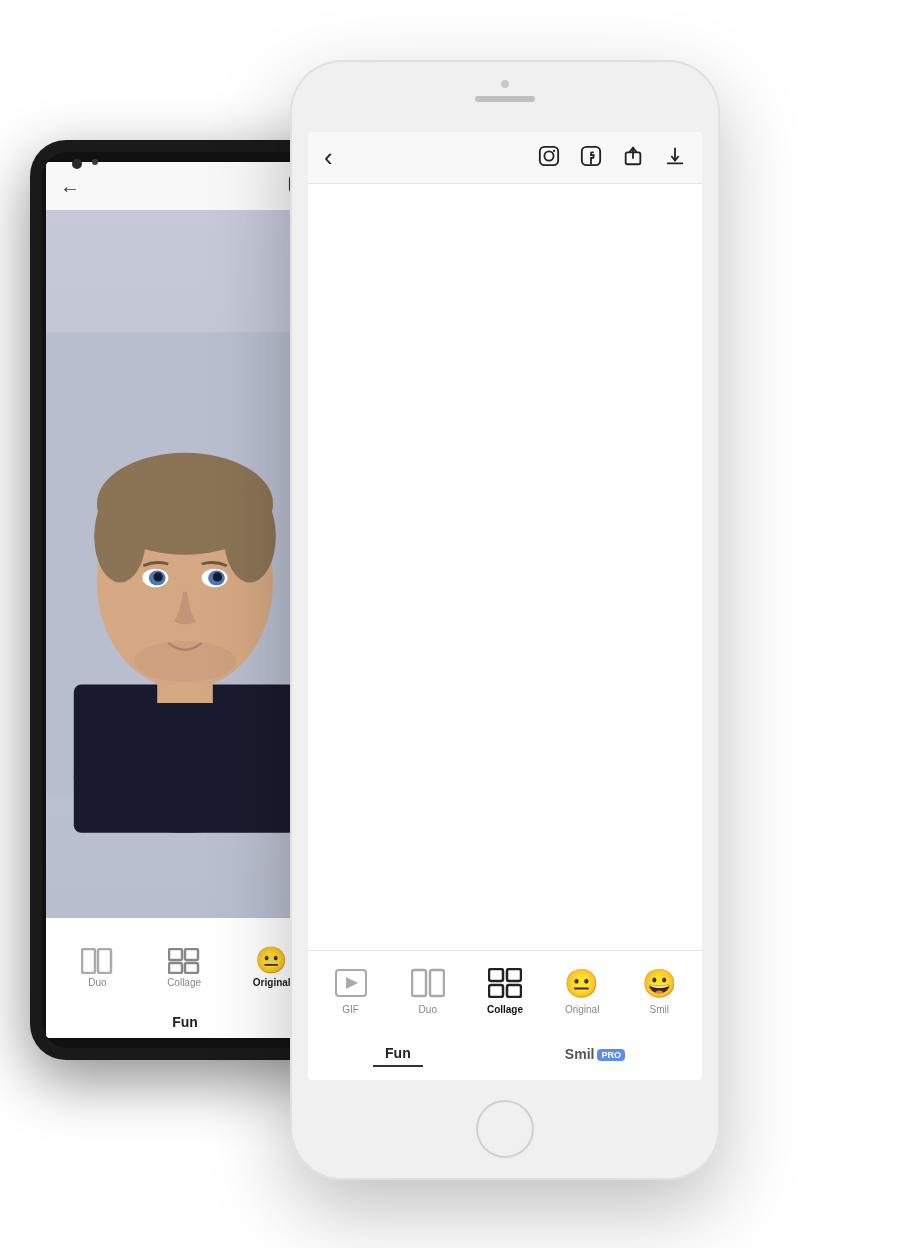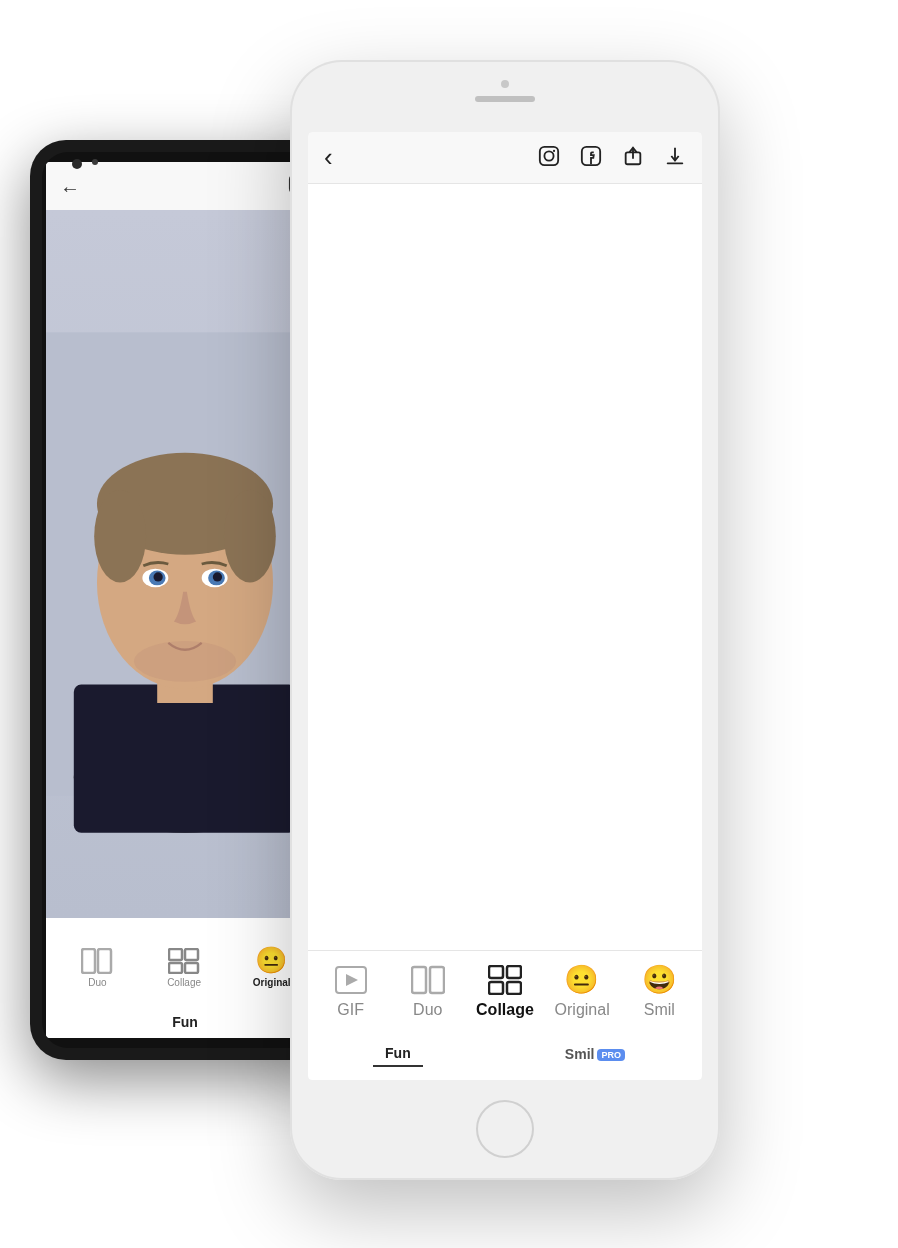--- a/index.html
+++ b/index.html
@@ -243,21 +243,21 @@
     }
     .tab-icon-wrap {
       width: 44px;
       height: 38px;
       display: flex;
       align-items: center;
       justify-content: center;
       font-size: 26px;
     }
     .tab-label {
-      font-size: 16px;
+      font-size: 10px;
       color: #888;
     }
     .tab-label.active {
       color: #111;
       font-weight: 700;
     }
 
     
     .screen-catbar {
       position: absolute;

